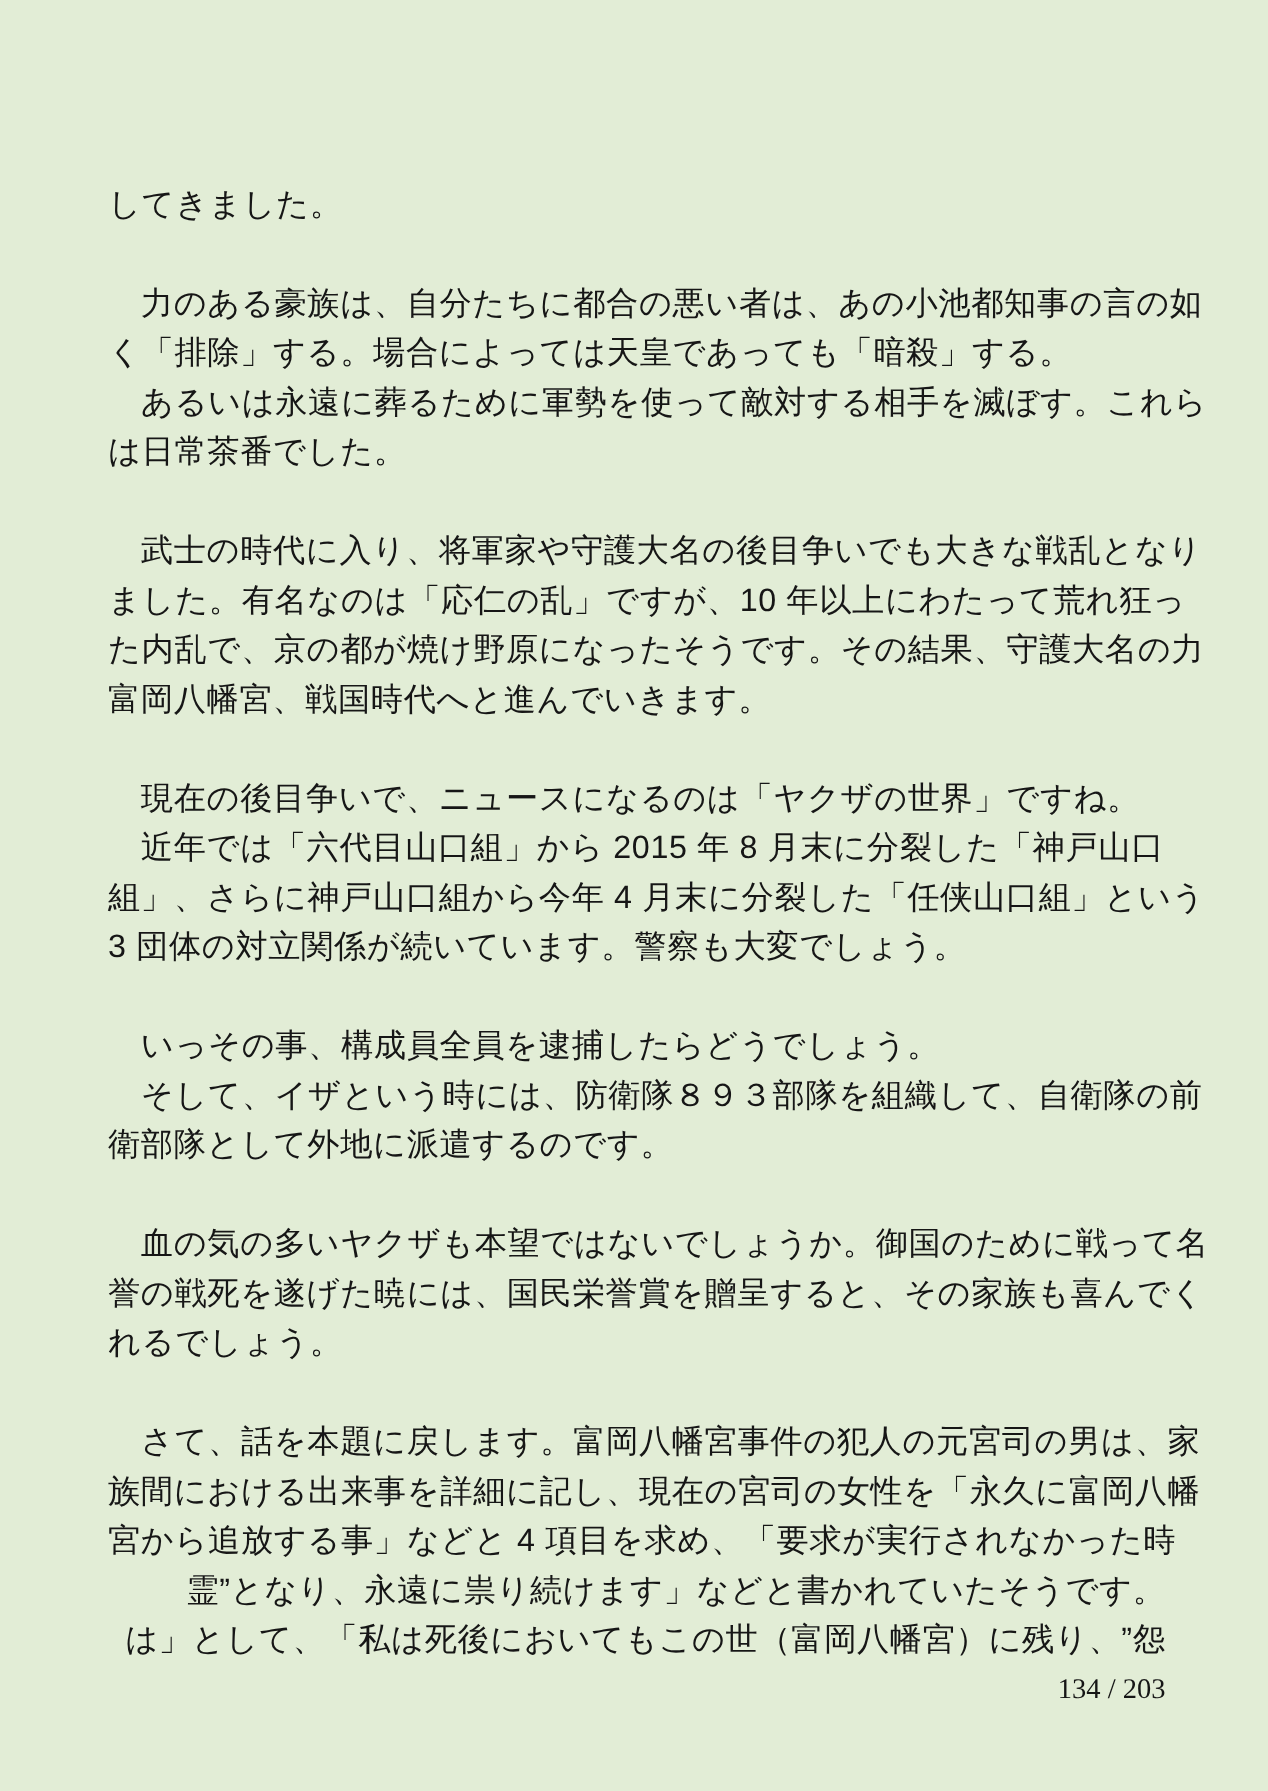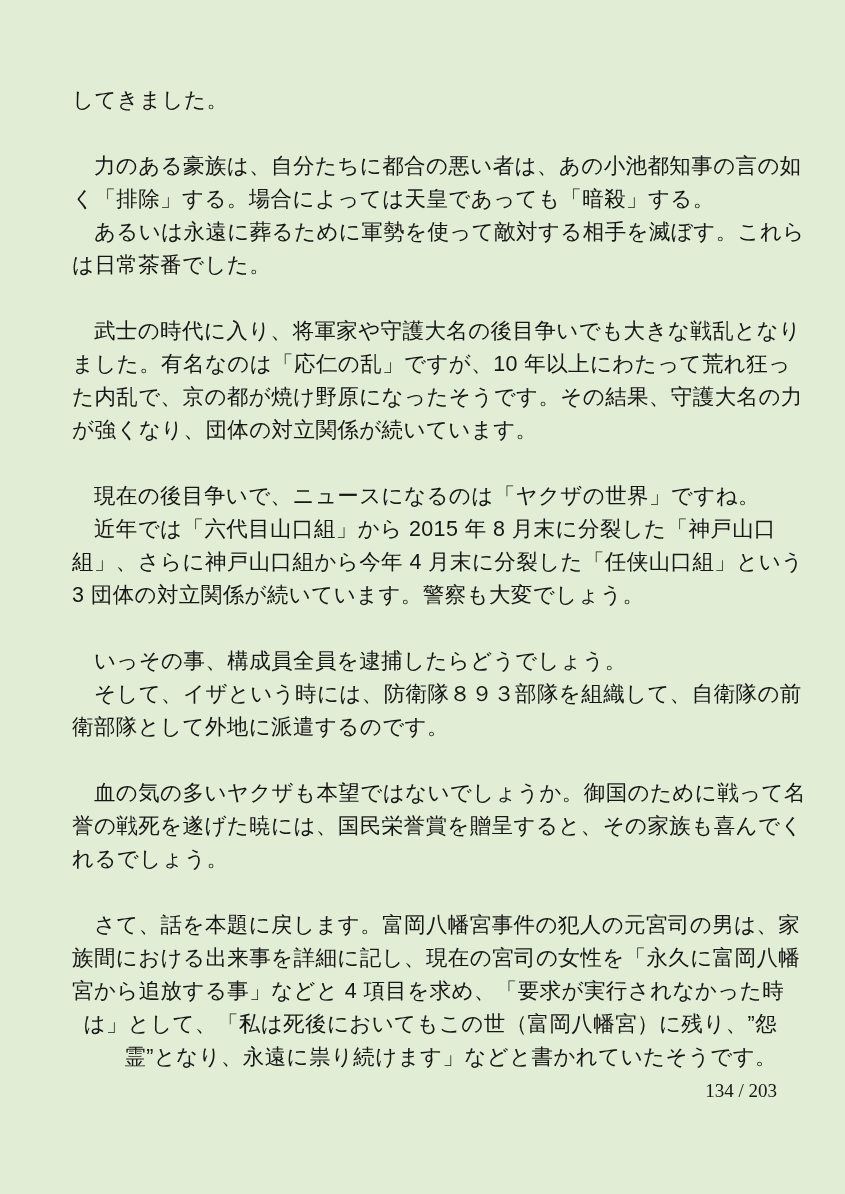--- a/index.html
+++ b/index.html
@@ -9,21 +9,21 @@
   body {
     width: 845px;
     height: 1194px;
     overflow: hidden;
     font-family: "Liberation Sans", sans-serif;
   }
   .page {
     box-sizing: border-box;
     width: 845px;
     height: 1194px;
-    padding: 84px 68px 0 72px;
+    padding: 120px 68px 0 72px;
     position: relative;
   }
   .doc-body .block {
     margin: 0 0 33px 0;
   }
   .doc-body .block:last-child {
     margin-bottom: 0;
     text-align: right;
   }
   .line {
@@ -53,21 +53,21 @@
       <div class="block">
         <div class="line">　力のある豪族は、自分たちに都合の悪い者は、あの小池都知事の言の如</div>
         <div class="line">く「排除」する。場合によっては天皇であっても「暗殺」する。</div>
         <div class="line">　あるいは永遠に葬るために軍勢を使って敵対する相手を滅ぼす。これら</div>
         <div class="line">は日常茶番でした。</div>
       </div>
       <div class="block">
         <div class="line">　武士の時代に入り、将軍家や守護大名の後目争いでも大きな戦乱となり</div>
         <div class="line">ました。有名なのは「応仁の乱」ですが、10 年以上にわたって荒れ狂っ</div>
         <div class="line">た内乱で、京の都が焼け野原になったそうです。その結果、守護大名の力</div>
-        <div class="line">が強くなり、団体の対立関係が続いています。</div>
+        <div class="line">富岡八幡宮、戦国時代へと進んでいきます。</div>
       </div>
       <div class="block">
         <div class="line">　現在の後目争いで、ニュースになるのは「ヤクザの世界」ですね。</div>
         <div class="line">　近年では「六代目山口組」から 2015 年 8 月末に分裂した「神戸山口</div>
         <div class="line">組」、さらに神戸山口組から今年 4 月末に分裂した「任侠山口組」という</div>
         <div class="line">3 団体の対立関係が続いています。警察も大変でしょう。</div>
       </div>
       <div class="block">
         <div class="line">　いっその事、構成員全員を逮捕したらどうでしょう。</div>
         <div class="line">　そして、イザという時には、防衛隊８９３部隊を組織して、自衛隊の前</div>
@@ -75,20 +75,20 @@
       </div>
       <div class="block">
         <div class="line">　血の気の多いヤクザも本望ではないでしょうか。御国のために戦って名</div>
         <div class="line">誉の戦死を遂げた暁には、国民栄誉賞を贈呈すると、その家族も喜んでく</div>
         <div class="line">れるでしょう。</div>
       </div>
       <div class="block">
         <div class="line">　さて、話を本題に戻します。富岡八幡宮事件の犯人の元宮司の男は、家</div>
         <div class="line">族間における出来事を詳細に記し、現在の宮司の女性を「永久に富岡八幡</div>
         <div class="line">宮から追放する事」などと 4 項目を求め、「要求が実行されなかった時</div>
+        <div class="line">霊”となり、永遠に祟り続けます」などと書かれていたそうです。</div>
         <div class="line">は」として、「私は死後においてもこの世（富岡八幡宮）に残り、”怨</div>
-        <div class="line">霊”となり、永遠に祟り続けます」などと書かれていたそうです。</div>
       </div>
     </div>
   <div class="footer">
     <span>134 / 203</span>
   </div>
 </div>
 
 </body></html>

